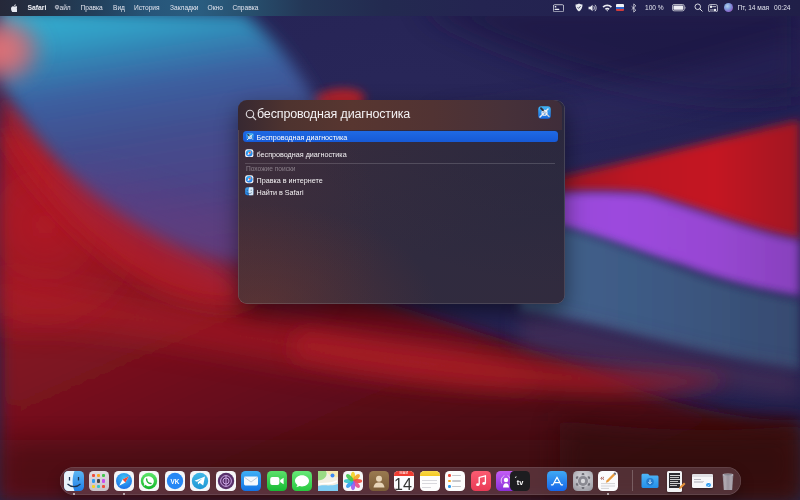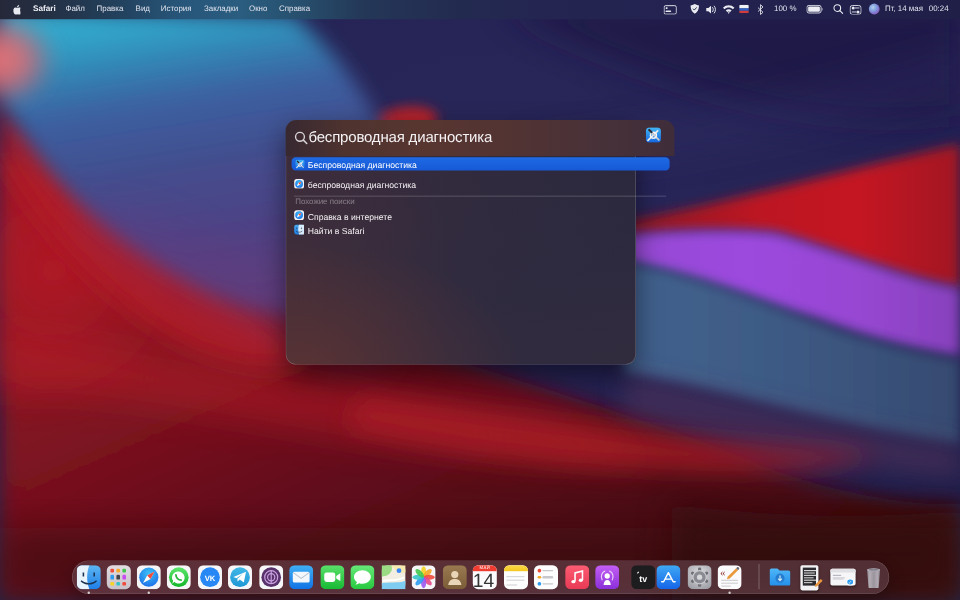--- a/index.html
+++ b/index.html
@@ -168,20 +168,21 @@
 <div class="abs" style="left:737.5px;top:4.3px;font-size:6.6px;color:#e2e4ee;">Пт, 14 мая</div>
 <div class="abs" style="left:774px;top:4.3px;font-size:6.6px;color:#e2e4ee;">00:24</div>
 
 <div class="abs" id="spot" style="left:238px;top:100px;width:292px;height:204px;border-radius:9px;
  background:
   radial-gradient(250px 145px at 6% 102%, rgba(128,58,42,0.46), rgba(128,58,42,0) 72%),
   radial-gradient(190px 250px at 0% 68%, rgba(96,50,46,0.22), rgba(96,50,46,0) 75%),
   radial-gradient(320px 200px at 100% 12%, rgba(33,37,62,0.5), rgba(33,37,62,0) 80%),
   linear-gradient(160deg, #3a2c3c 0%, #352c3e 40%, #302b3f 70%, #312b3e 100%);
  box-shadow: 0 9px 22px rgba(0,0,0,0.48), 0 0 0 0.5px rgba(255,255,255,0.25) inset;
+ padding-left: 35px;
 ">
 
  <div class="abs" style="left:0;top:0;width:324px;height:30px;border-radius:9px 9px 0 0;background:linear-gradient(90deg, #372831 0%, #4e332f 15%, #583630 35%, #513333 60%, #473139 82%, #3f2d3a 100%);"></div>
 
  <svg class="abs" style="left:6.5px;top:9px" width="12" height="12" viewBox="0 0 14 14">
         <circle cx="5.8" cy="5.8" r="4.3" fill="none" stroke="#d6d2d6" stroke-width="1.35"></circle>
         <path d="M9.1,9.1 L12.4,12.4" stroke="#d6d2d6" stroke-width="1.5" stroke-linecap="round"></path>
       </svg>
 
  <div class="abs" style="left:19px;top:7.4px;font-size:12.5px;color:#f4f2f4;letter-spacing:-0.15px;">беспроводная диагностика</div>
@@ -228,21 +229,21 @@
  <div class="abs" style="left:7px;top:62.5px;width:310px;height:0.8px;background:rgba(255,255,255,0.16);"></div>
 
  <div class="abs" style="left:8px;top:64.8px;font-size:6.6px;color:rgba(235,230,235,0.42);">Похожие поиски</div>
 
  <svg class="abs" style="left:7px;top:75px" width="8.5" height="8.5" viewBox="0 0 26 26">
   <rect x="0.5" y="0.5" width="25" height="25" rx="6.5" fill="#f4f4f6"></rect>
   <circle cx="13" cy="13" r="10" fill="url(#safblue)"></circle>
   <path d="M7,19 L11,11 L19,7 L15,15 Z" fill="#fff"></path>
         <path d="M11,11 L19,7 L15,15 Z" fill="#f0483c"></path>
  </svg>
- <div class="abs" style="left:18.5px;top:76.2px;font-size:7.2px;color:#f4f2f4;">Справка в интернете</div>
+ <div class="abs" style="left:18.5px;top:76.2px;font-size:7.2px;color:#f4f2f4;">Правка в интернете</div>
 
  <svg class="abs" style="left:7px;top:87px" width="8.5" height="8.5" viewBox="0 0 26 26">
   <defs>
           <linearGradient id="fndg" x1="0" y1="0" x2="0" y2="1">
             <stop offset="0" stop-color="#4aa8ee"></stop>
             <stop offset="1" stop-color="#1e7ce0"></stop>
           </linearGradient>
         </defs>
   <rect x="0.5" y="0.5" width="25" height="25" rx="6.5" fill="url(#fndg)"></rect>
   <path d="M13,0.5 L25.5,0.5 L25.5,25.5 L13,25.5 C10,18 10,8 13,0.5 Z" fill="#eaf4fc" opacity="0.9"></path>
@@ -459,21 +460,21 @@
               <stop offset="0" stop-color="#c45ef5"></stop>
               <stop offset="1" stop-color="#8a2fd8"></stop>
             </linearGradient>
           </defs>
           <rect width="20" height="20" rx="4.5" fill="url(#podg)"></rect>
           <circle cx="10" cy="9" r="2.2" fill="#fff"></circle>
           <path d="M7,16.5 C7.3,13.5 8.2,12.3 10,12.3 C11.8,12.3 12.7,13.5 13,16.5" fill="#fff"></path>
           <path d="M5.8,12.2 C4.3,9.6 5.4,6 8,4.9 M14.2,12.2 C15.7,9.6 14.6,6 12,4.9" stroke="#e8c8f8" stroke-width="1" fill="none" stroke-linecap="round"></path>
         </svg>
       </div>
-      <div class="abs" style="left:526px;top:471px;width:20px;height:21px;">
+      <div class="abs" style="left:510px;top:471px;width:20px;height:21px;">
         <svg width="20" height="20" viewBox="0 0 20 20">
           <rect width="20" height="20" rx="4.5" fill="#1d1d20"></rect>
           <text x="10" y="13.6" font-family="Liberation Sans" font-size="7.4" fill="#fff" text-anchor="middle" font-weight="bold">tv</text>
           <path d="M6.1,6.4 c-0.3,0.3 -0.8,0.5 -1.2,0.5 c0,-0.5 0.2,-0.9 0.5,-1.2 c0.3,-0.3 0.8,-0.5 1.2,-0.5 c0,0.4 -0.2,0.9 -0.5,1.2" fill="#fff"></path>
         </svg>
       </div>
       <div class="abs" style="left:547px;top:471px;width:20px;height:21px;">
         <svg width="20" height="20" viewBox="0 0 20 20">
           <defs>
             <linearGradient id="asg" x1="0" y1="0" x2="0" y2="1">

